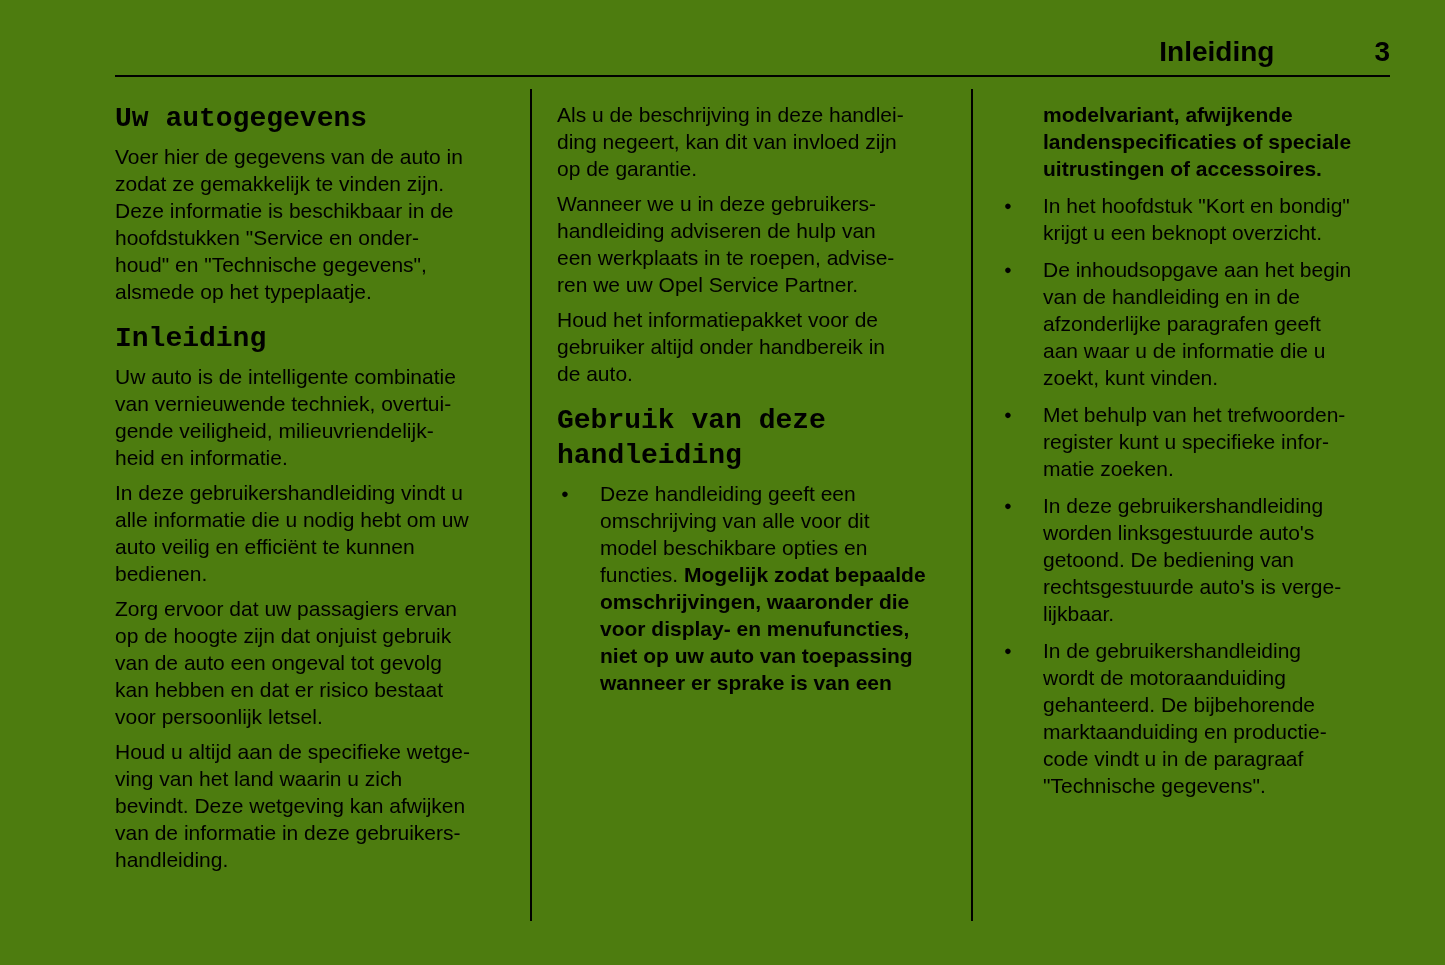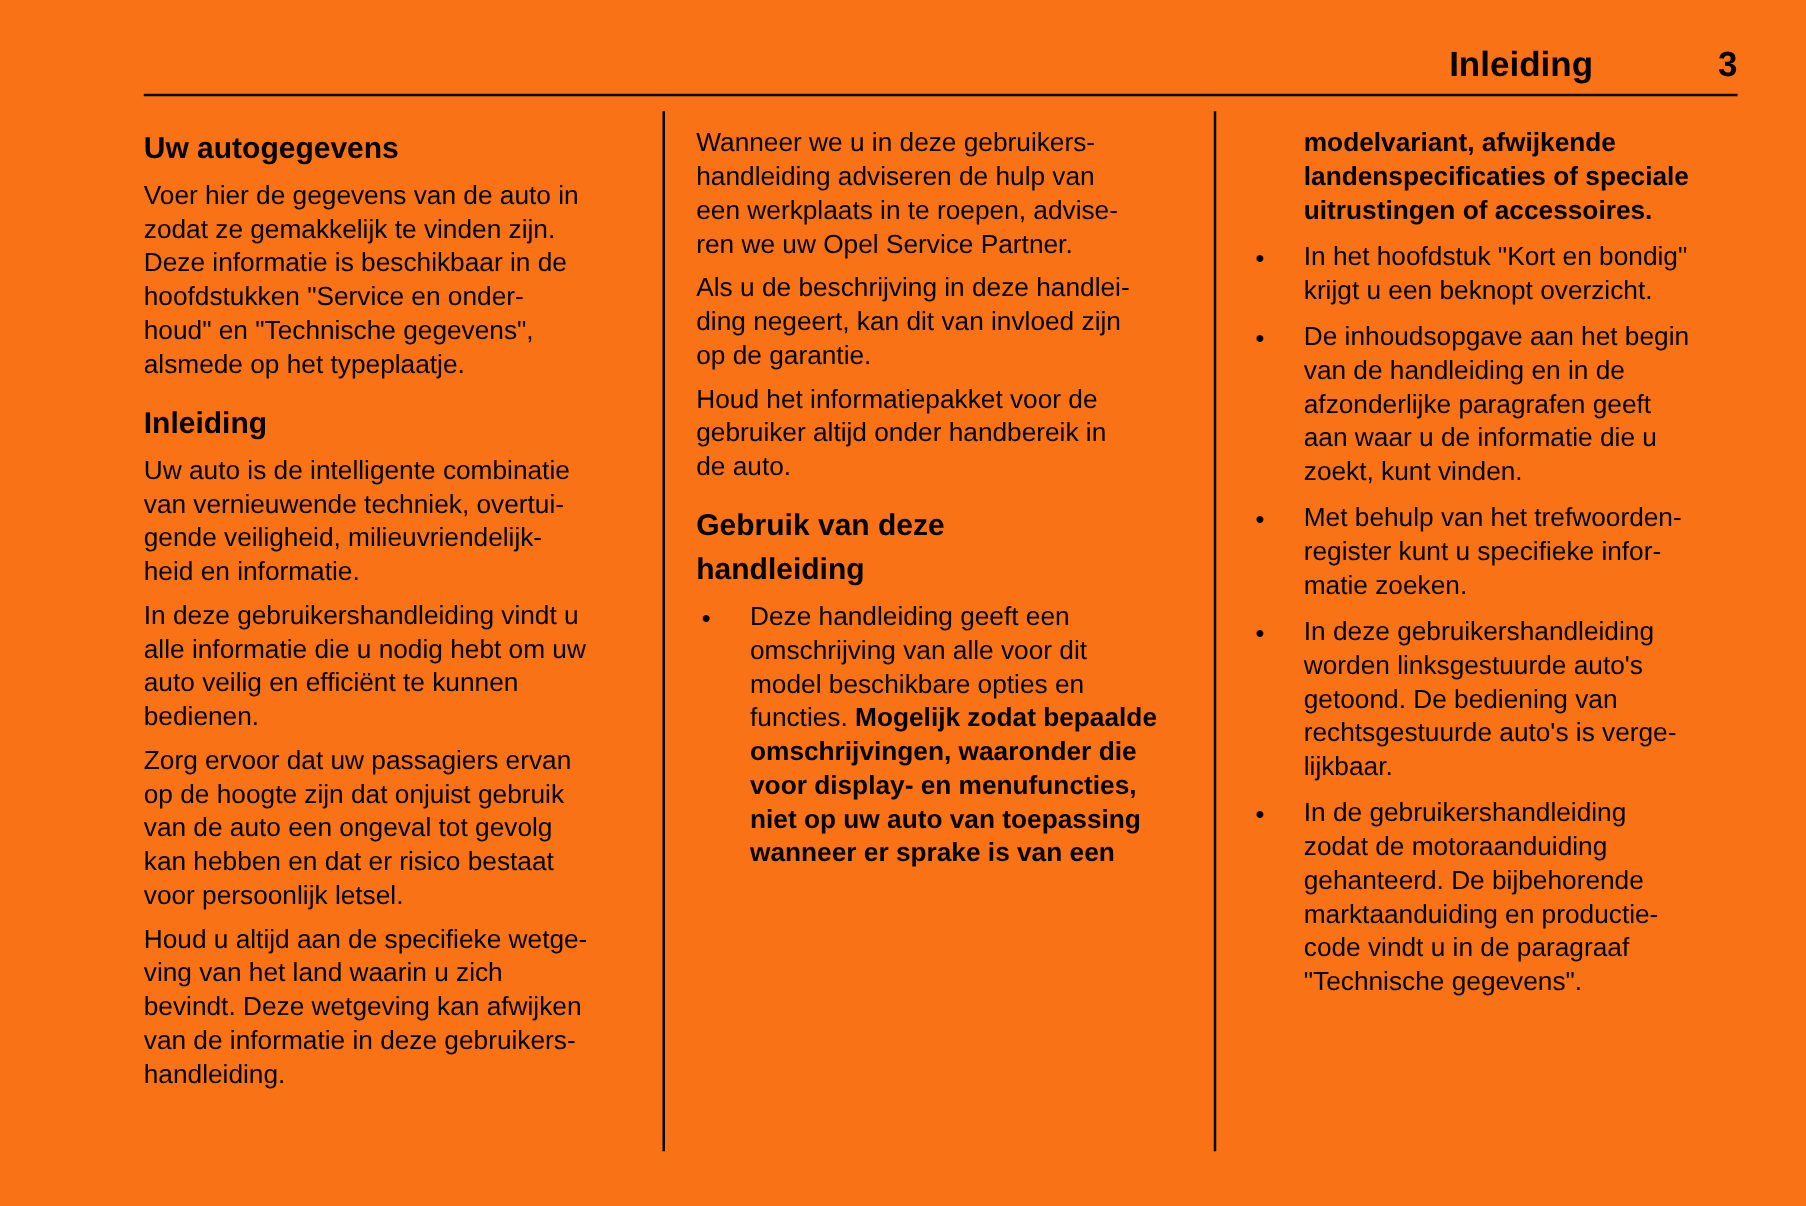--- a/index.html
+++ b/index.html
@@ -1,20 +1,20 @@
 <!DOCTYPE html>
 <html><head>
 <meta charset="utf-8">
 <style>
   html, body { margin: 0; padding: 0; background: #e8e8e8; }
   .page {
     position: relative;
     width: 1445px;
     height: 965px;
-    background: #f97316;
+    background: #4d7c0f;
     color: #000000;
     font-family: "Liberation Sans", "DejaVu Sans", sans-serif;
     overflow: hidden;
     box-sizing: border-box;
   }
   .page-header {
     display: flex;
     justify-content: flex-end;
     align-items: baseline;
     gap: 100px;
@@ -51,24 +51,25 @@
     padding-left: 27px;
   }
   .para {
     white-space: pre-line;
     font-size: 21px;
     line-height: 27px;
     margin: 0 0 8px 0;
   }
   .heading {
     white-space: pre-line;
-    font-size: 24px;
+    font-size: 28px;
     line-height: 35px;
     font-weight: 700;
     margin: 16px 0 7px 0;
+    font-family: Liberation Mono, monospace;
   }
   .col .heading:first-child { margin-top: 0; }
   .bullet-item {
     display: flex;
     font-size: 21px;
     line-height: 27px;
     margin: 0 0 10px 0;
     justify-content: flex-end;
   }
   .bullet-marker {
@@ -120,27 +121,27 @@
 kan hebben en dat er risico bestaat
 voor persoonlijk letsel.</p>
       <p class="para">Houd u altijd aan de specifieke wetge-
 ving van het land waarin u zich
 bevindt. Deze wetgeving kan afwijken
 van de informatie in deze gebruikers-
 handleiding.</p>
     </section>
 
     <section class="col col-2">
+      <p class="para">Als u de beschrijving in deze handlei-
+ding negeert, kan dit van invloed zijn
+op de garantie.</p>
       <p class="para">Wanneer we u in deze gebruikers-
 handleiding adviseren de hulp van
 een werkplaats in te roepen, advise-
 ren we uw Opel Service Partner.</p>
-      <p class="para">Als u de beschrijving in deze handlei-
-ding negeert, kan dit van invloed zijn
-op de garantie.</p>
       <p class="para">Houd het informatiepakket voor de
 gebruiker altijd onder handbereik in
 de auto.</p>
       <h2 class="heading">Gebruik van deze
 handleiding</h2>
       <div class="bullet-item">
         <span class="bullet-marker">●</span>
         <span class="bullet-text"><span>Deze handleiding geeft een
 omschrijving van alle voor dit
 model beschikbare opties en
@@ -182,21 +183,21 @@
         <span class="bullet-marker">●</span>
         <span class="bullet-text">In deze gebruikershandleiding
 worden linksgestuurde auto's
 getoond. De bediening van
 rechtsgestuurde auto's is verge-
 lijkbaar.</span>
       </div>
       <div class="bullet-item">
         <span class="bullet-marker">●</span>
         <span class="bullet-text">In de gebruikershandleiding
-zodat de motoraanduiding
+wordt de motoraanduiding
 gehanteerd. De bijbehorende
 marktaanduiding en productie-
 code vindt u in de paragraaf
 "Technische gegevens".</span>
       </div>
     </section>
 
   </main>
 </div>
 

